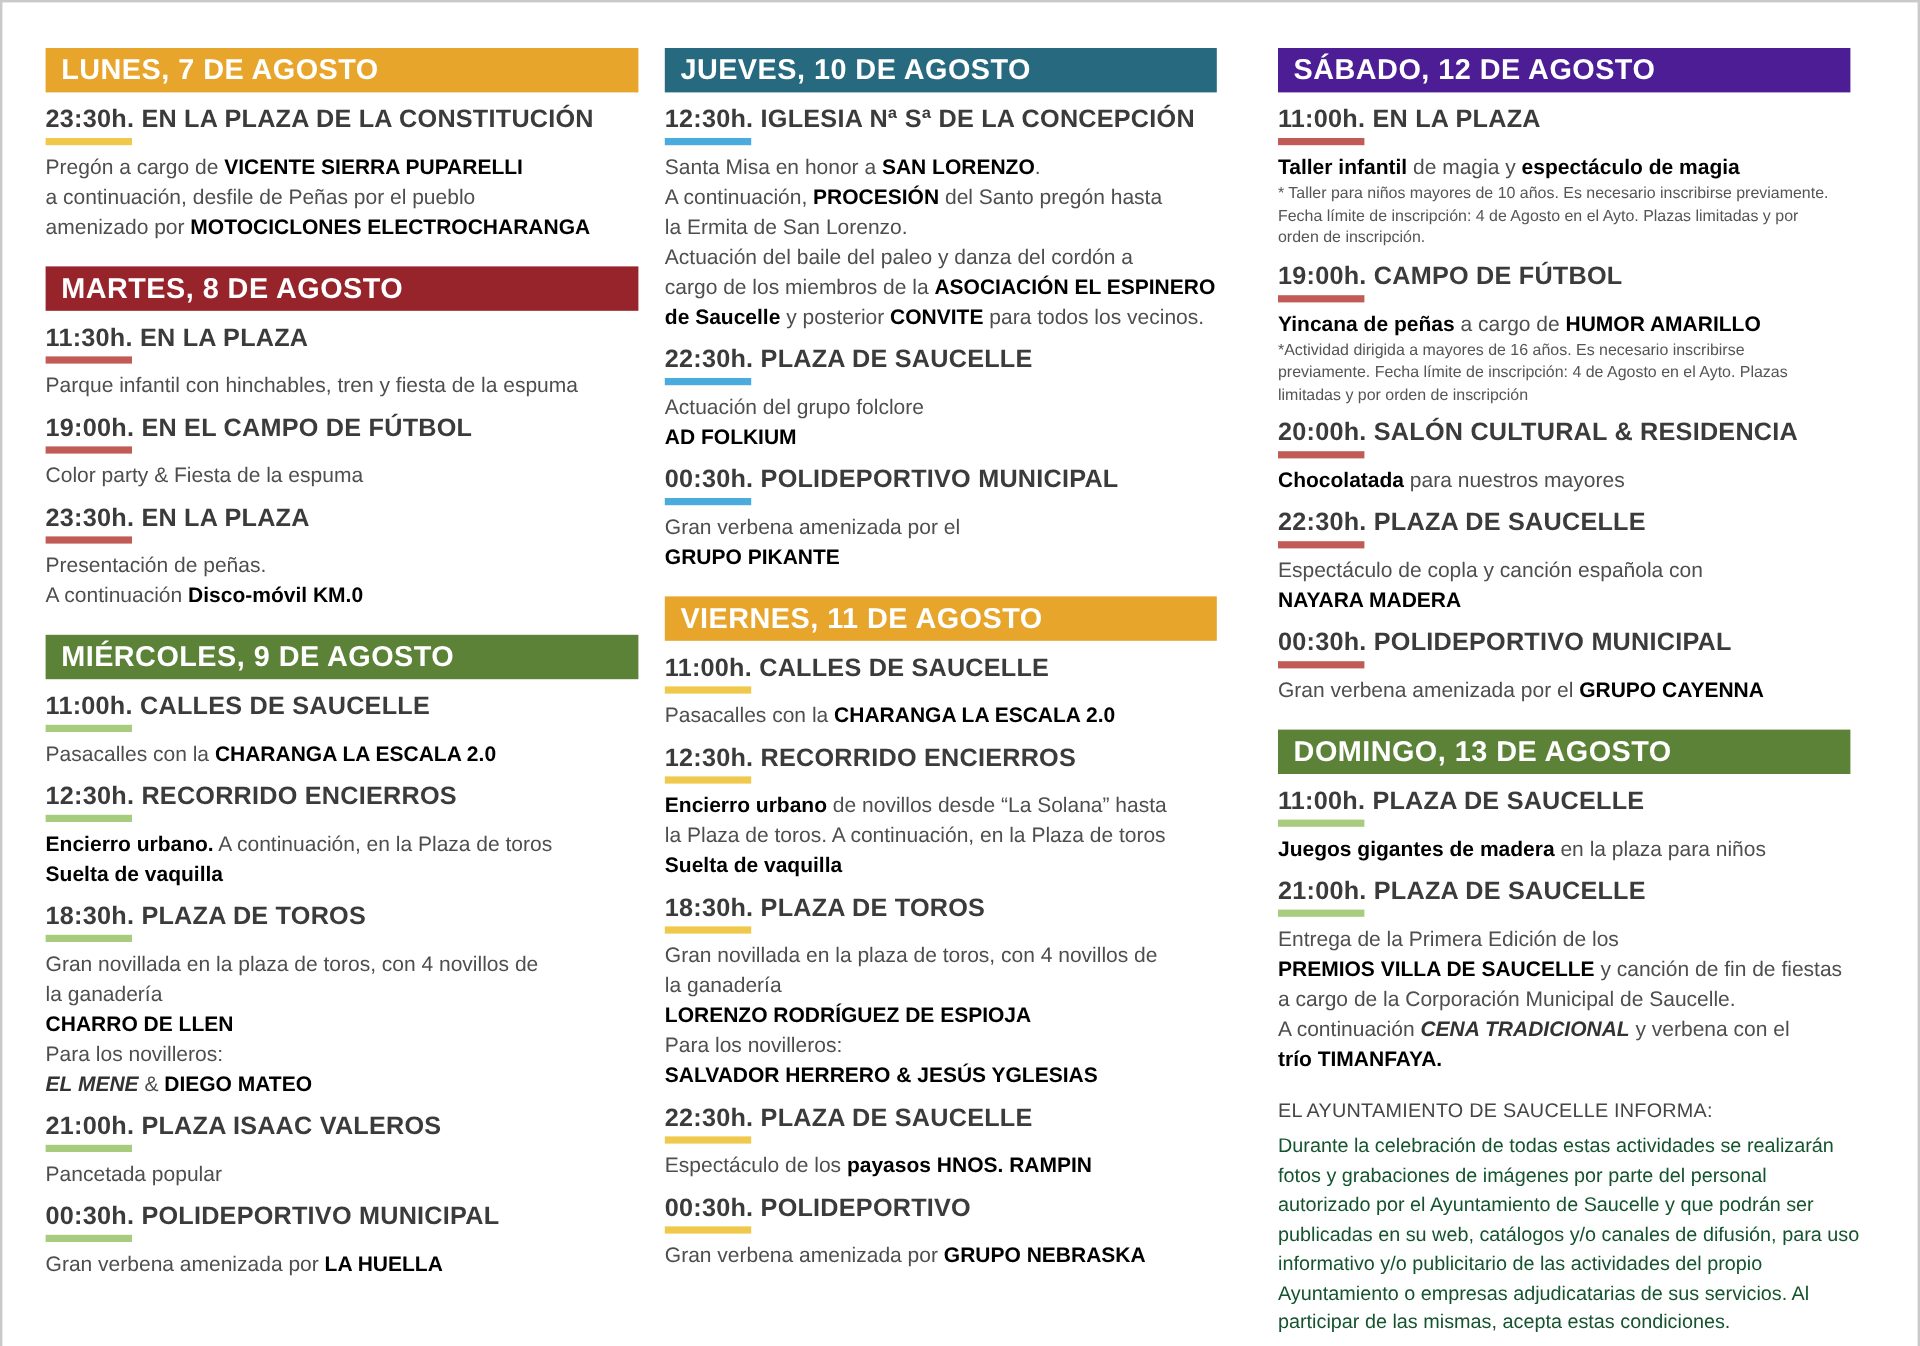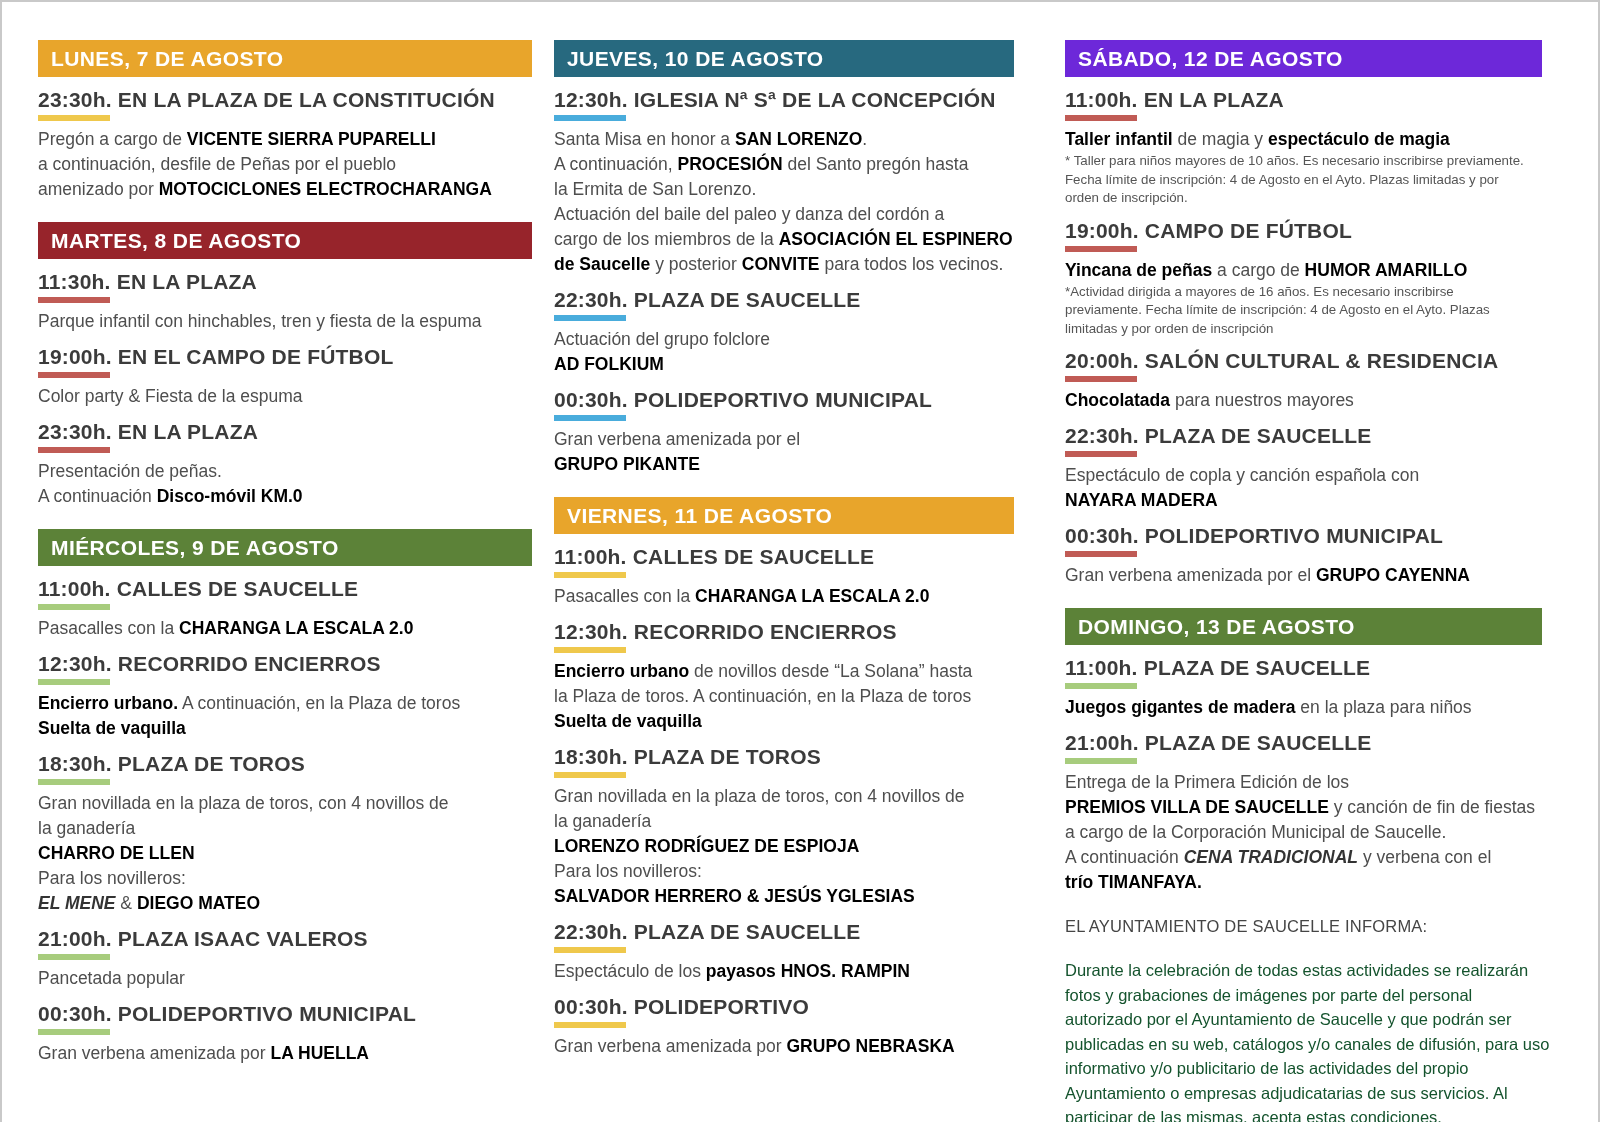--- a/index.html
+++ b/index.html
@@ -10,35 +10,35 @@
   }
   .columns{display:flex;padding:38px 0 0 36px;align-items:flex-start;}
   .column{flex:none;}
   .column:nth-child(1){width:494px;}
   .column:nth-child(2){width:460px;margin-left:22px;}
   .column:nth-child(3){width:477px;margin-left:51px;}
   .day{margin-top:20px;}
   .day:first-child{margin-top:0;}
   .banner{
     height:37px;display:flex;align-items:center;padding-left:13px;
-    color:#ffffff;font-weight:700;font-size:21px;letter-spacing:.4px;white-space:nowrap;
+    color:#ffffff;font-weight:700;font-size:24px;letter-spacing:.4px;white-space:nowrap;
   }
   .event{margin-top:11px;}
   .event-heading{
     margin:0;font-size:21px;line-height:24px;font-weight:700;color:#3b3b3b;
     letter-spacing:.2px;white-space:nowrap;
   }
   .underline{width:72px;height:6px;margin:3px 0 6px 0;}
   .line{font-size:17.5px;line-height:25px;color:#4e4e4e;white-space:nowrap;}
   .seg-n{}
   .seg-b{font-weight:700;color:#000000;}
   .seg-bi{font-weight:700;font-style:italic;color:#333333;}
   .note-line{font-size:13.3px;line-height:18.5px;color:#555555;white-space:nowrap;}
   .footer{margin-top:22px;}
-  .footer-title{font-size:16.5px;color:#454545;letter-spacing:.2px;margin-bottom:22px;white-space:nowrap;}
+  .footer-title{font-size:16.5px;color:#454545;letter-spacing:.2px;margin-bottom:7px;white-space:nowrap;}
   .footer-line{font-size:16.5px;line-height:24.5px;color:#14532d;white-space:nowrap;}
 </style>
 </head>
 <body>
 
 <div class="page">
   <div class="columns" id="columns">
       <div class="column">
         <section class="day">
           <div class="banner" style="background: rgb(232, 165, 43);">LUNES, 7 DE AGOSTO</div>
@@ -159,21 +159,21 @@
           </div>
           <div class="event">
             <h3 class="event-heading"><span class="event-time">00:30h.</span> <span class="event-place">POLIDEPORTIVO</span></h3>
             <div class="underline" style="background: rgb(239, 200, 76);"></div>
             <div class="line"><span class="seg-n">Gran verbena amenizada por </span><span class="seg-b">GRUPO NEBRASKA</span></div>
           </div>
         </section>
       </div>
       <div class="column">
         <section class="day">
-          <div class="banner" style="background: #6d28d9;">SÁBADO, 12 DE AGOSTO</div>
+          <div class="banner" style="background: #4c1d95;">SÁBADO, 12 DE AGOSTO</div>
           <div class="event">
             <h3 class="event-heading"><span class="event-time">11:00h.</span> <span class="event-place">EN LA PLAZA</span></h3>
             <div class="underline" style="background: rgb(192, 91, 85);"></div>
             <div class="line"><span class="seg-b">Taller infantil</span><span class="seg-n"> de magia y </span><span class="seg-b">espectáculo de magia</span></div>
             <div class="note-line">* Taller para niños mayores de 10 años. Es necesario inscribirse previamente.</div>
             <div class="note-line">Fecha límite de inscripción: 4 de Agosto en el Ayto. Plazas limitadas y por</div>
             <div class="note-line">orden de inscripción.</div>
           </div>
           <div class="event">
             <h3 class="event-heading"><span class="event-time">19:00h.</span> <span class="event-place">CAMPO DE FÚTBOL</span></h3>

